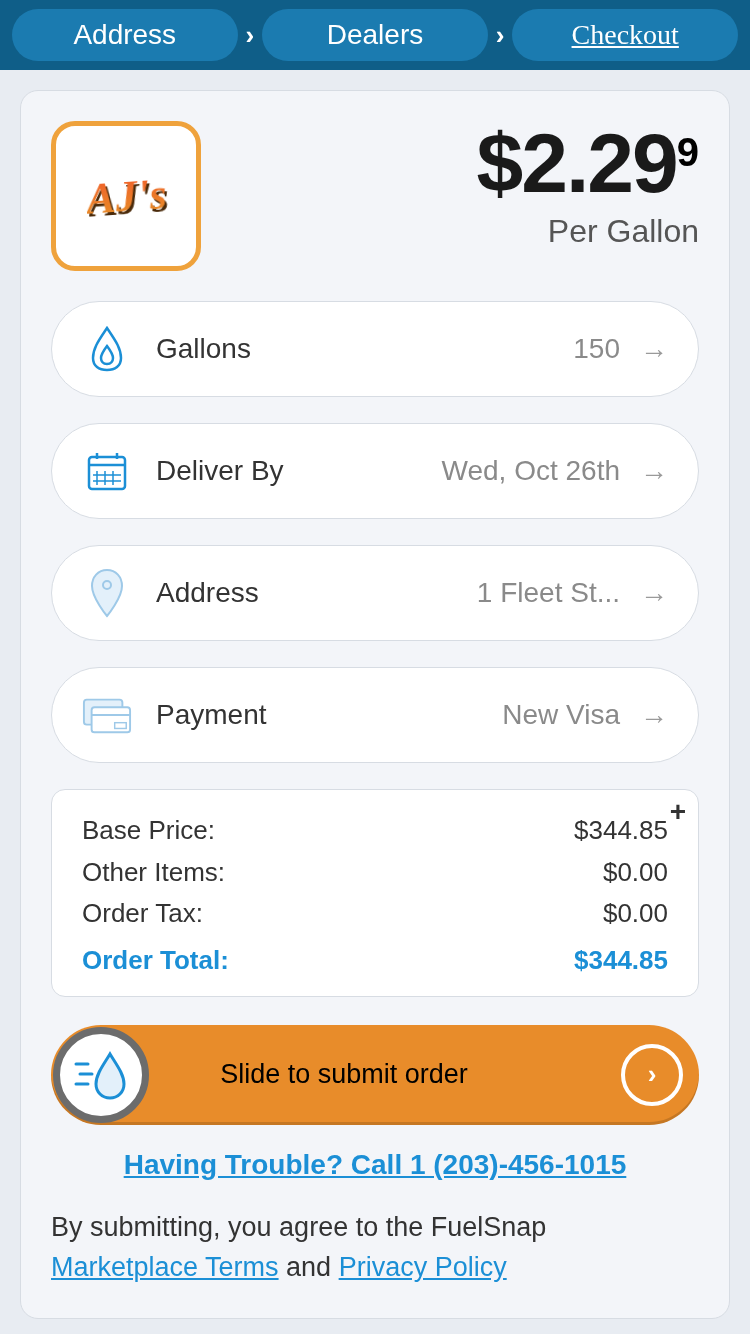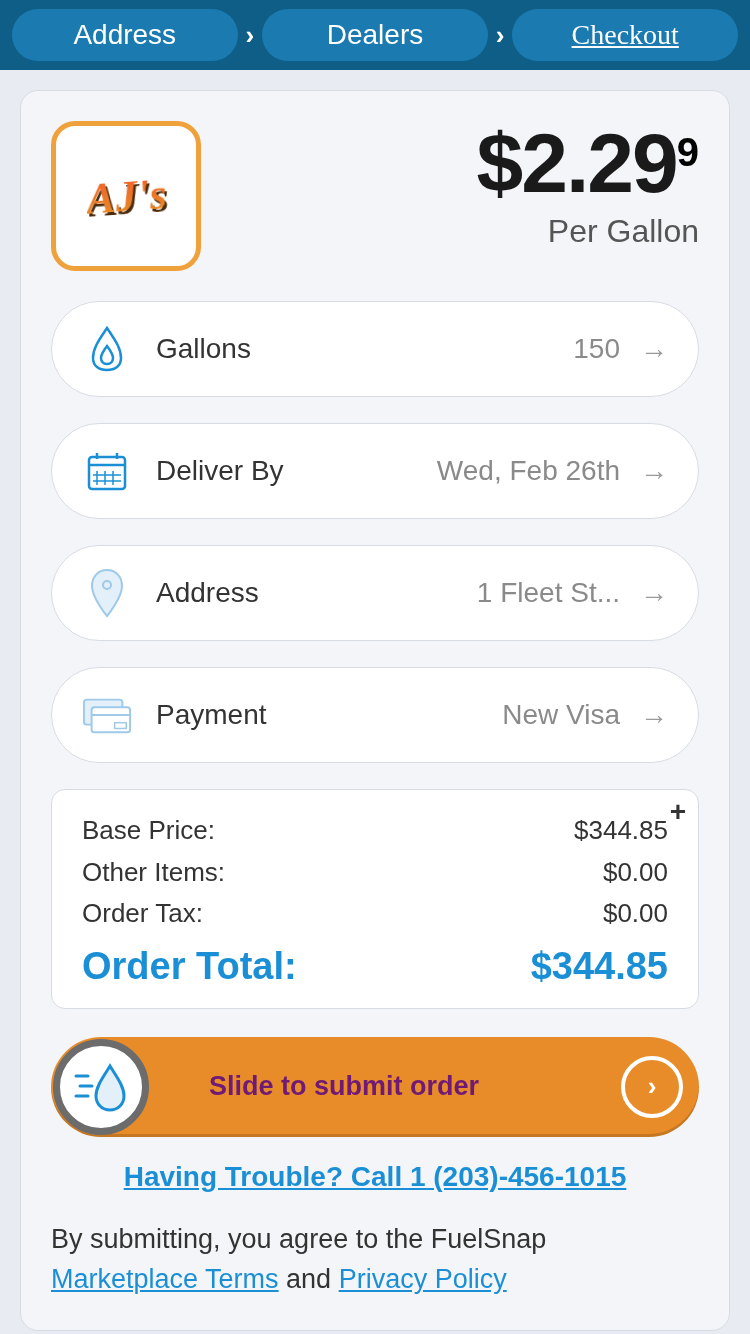--- a/index.html
+++ b/index.html
@@ -150,21 +150,21 @@
   display: flex;
   justify-content: space-between;
   font-size: 26px;
   color: #333;
   line-height: 1.6;
   gap: 20px;
 }
 .summary-total {
   display: flex;
   justify-content: space-between;
-  font-size: 38px;
+  font-size: 26px;
   font-weight: 900;
   color: #1b8fd6;
   margin-top: 10px;
 }
 .slider {
   background: #e88c2a;
   height: 100px;
   border-radius: 50px;
   display: flex;
   align-items: center;
@@ -179,23 +179,23 @@
   border: 7px solid #6c6c6c;
   border-radius: 50%;
   display: flex;
   align-items: center;
   justify-content: center;
   position: absolute;
   left: 2px;
   top: 2px;
 }
 .slider-label {
-  color: #701a75;
+  color: #000000;
   font-size: 27px;
-  font-weight: 700;
+  font-weight: 400;
   flex: 1;
   text-align: center;
 }
 .slider-arrow {
   width: 62px;
   height: 62px;
   border: 4px solid #fff;
   border-radius: 50%;
   display: flex;
   align-items: center;
@@ -271,21 +271,21 @@
           <line x1="12" y1="4" x2="12" y2="10" stroke="#1b8fd6" stroke-width="2.5"></line>
           <line x1="32" y1="4" x2="32" y2="10" stroke="#1b8fd6" stroke-width="2.5"></line>
           <line x1="12" y1="22" x2="12" y2="36" stroke="#1b8fd6" stroke-width="1.5"></line>
           <line x1="20" y1="22" x2="20" y2="36" stroke="#1b8fd6" stroke-width="1.5"></line>
           <line x1="28" y1="22" x2="28" y2="36" stroke="#1b8fd6" stroke-width="1.5"></line>
           <line x1="8" y1="26" x2="36" y2="26" stroke="#1b8fd6" stroke-width="1.5"></line>
           <line x1="8" y1="32" x2="36" y2="32" stroke="#1b8fd6" stroke-width="1.5"></line>
         </svg>
     </div>
     <span class="list-label">Deliver By</span>
-    <span class="list-value">Wed, Feb 26th</span>
+    <span class="list-value">Wed, Oct 26th</span>
     <span class="list-chevron">→</span>
   </div>
 
   <div class="list-row">
     <div class="list-icon">
       <svg width="36" height="50" viewBox="0 0 36 50">
           <path d="M18 2 C9 2 3 9 3 18 C3 30 18 48 18 48 C18 48 33 30 33 18 C33 9 27 2 18 2 Z" fill="#e3f0fa" stroke="#9ec9e8" stroke-width="2"></path>
           <circle cx="18" cy="17" r="4" fill="none" stroke="#9ec9e8" stroke-width="2"></circle>
         </svg>
     </div>

